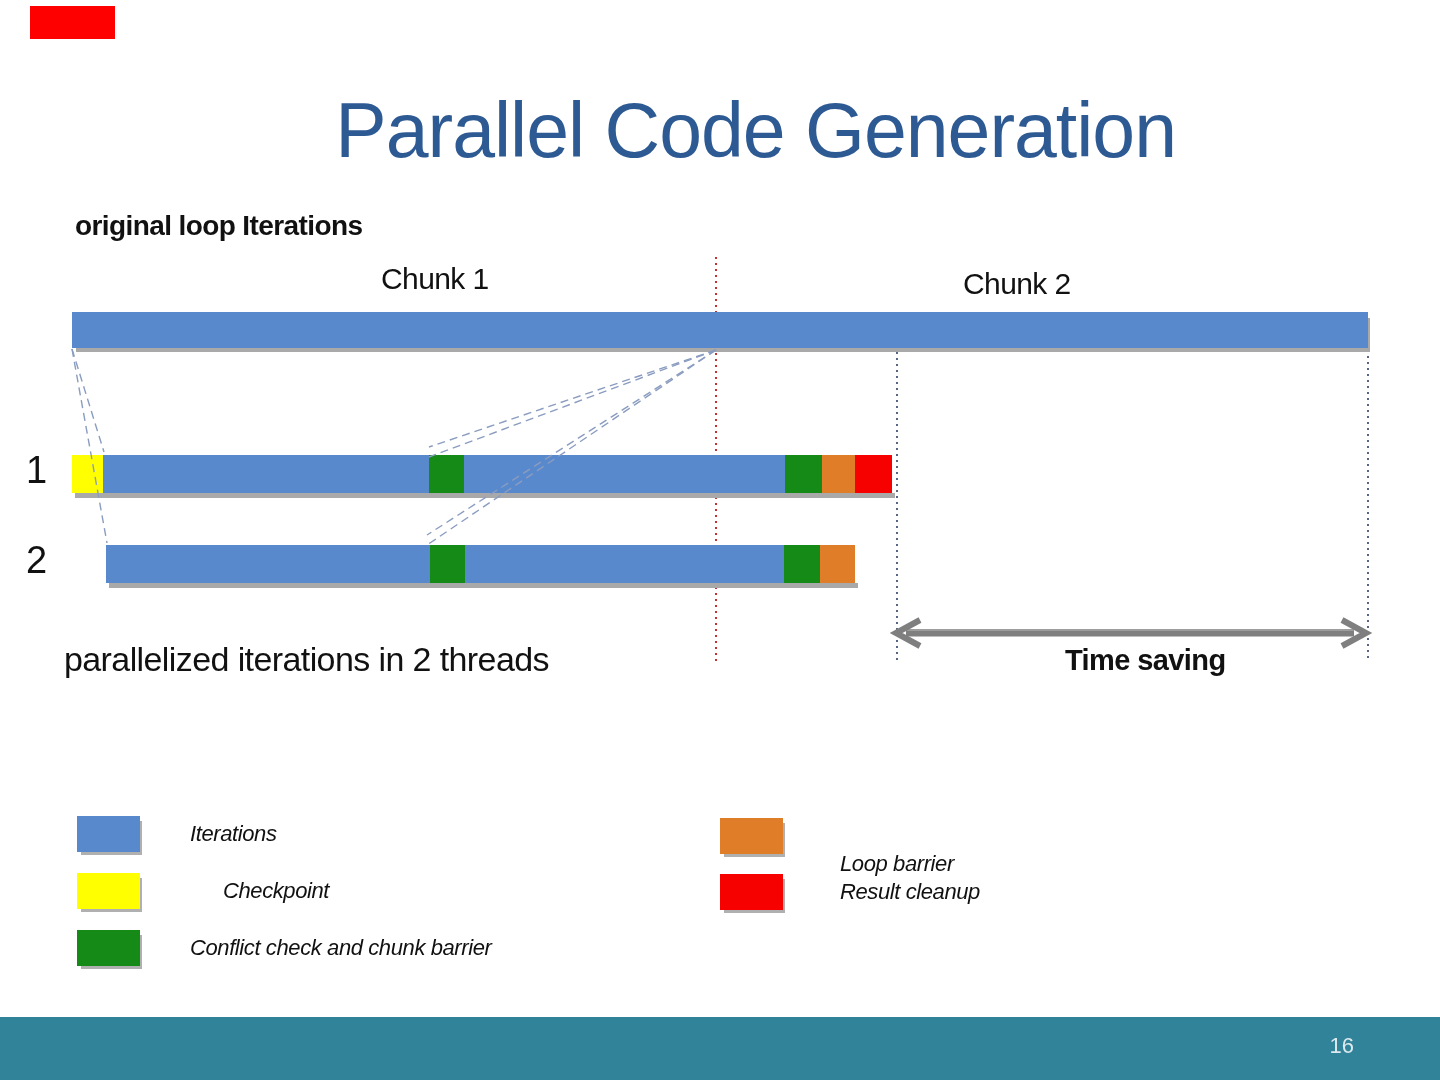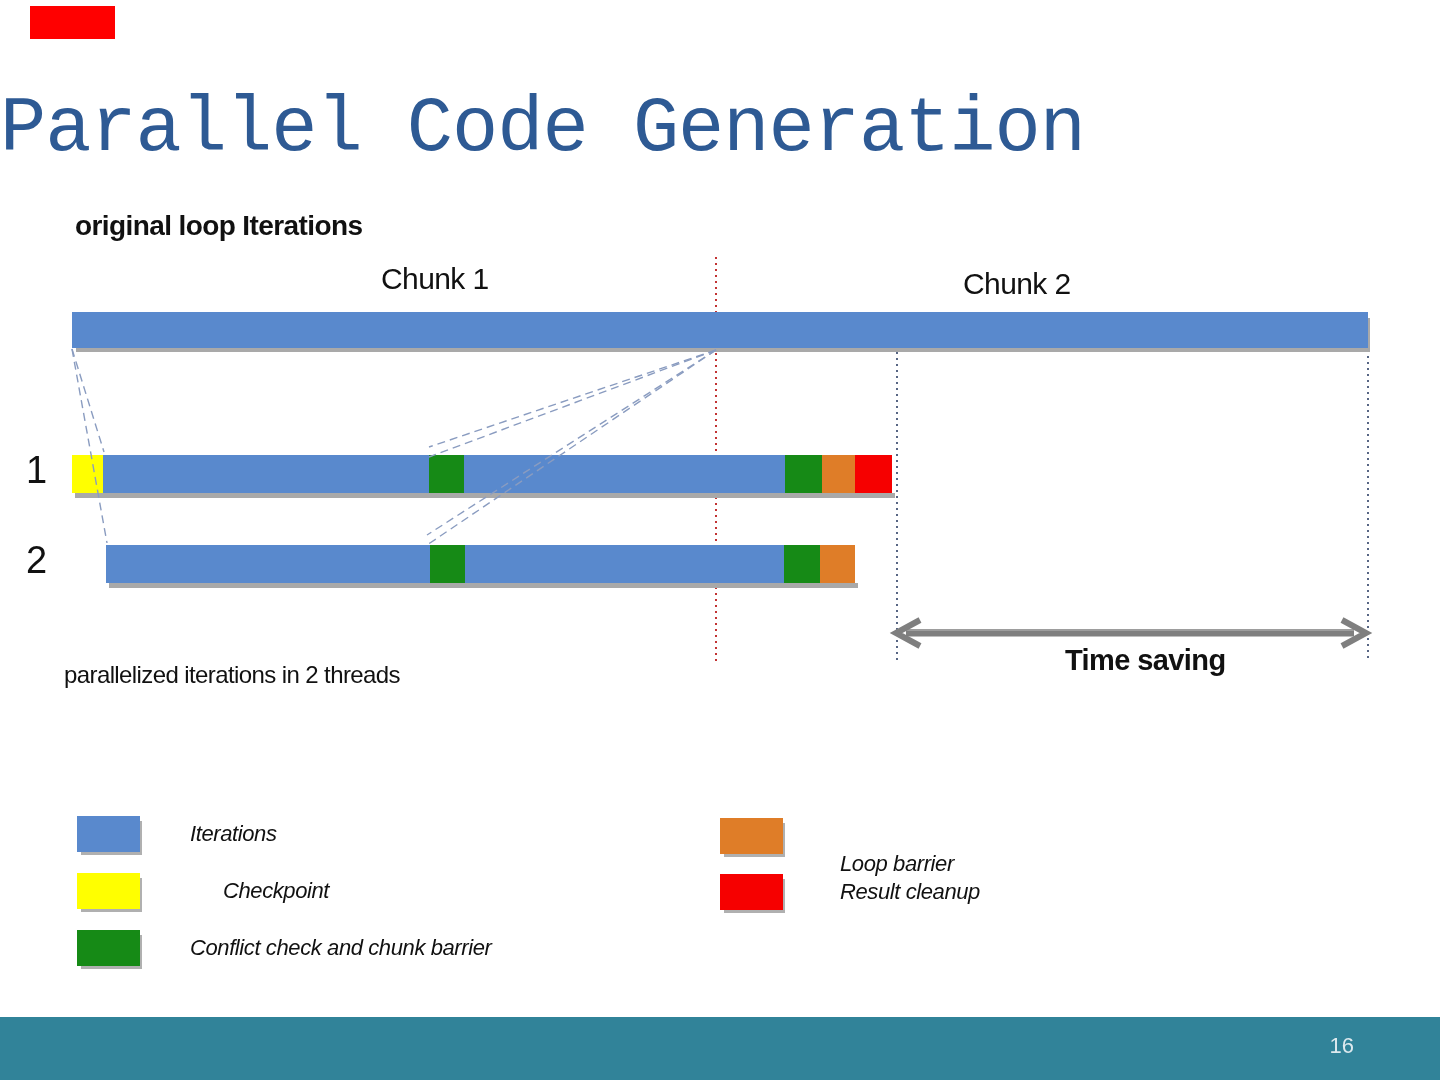--- a/index.html
+++ b/index.html
@@ -1,26 +1,26 @@
 <!DOCTYPE html>
 <html><head>
 <meta charset="utf-8">
 <style>
   html,body{margin:0;padding:0;background:#fff;}
   body{width:1440px;height:1080px;position:relative;overflow:hidden;
        font-family:"Liberation Sans",sans-serif;color:#111;}
   .abs{position:absolute;}
   #marker-box{left:30px;top:6px;width:85px;height:33px;}
-  #slide-title{left:0;top:86px;width:1176px;text-align:left;
-       font-size:77px;letter-spacing:-1px;line-height:1.15;font-family:Liberation Mono, monospace;}
+  #slide-title{left:0;top:86px;width:1176px;text-align:right;
+       font-size:77px;letter-spacing:-1px;line-height:1.15;}
   .dlabel{letter-spacing:-0.6px;white-space:nowrap;}
   #label-original{left:75px;top:210px;font-size:28px;font-weight:bold;}
   #label-chunk1{left:381px;top:262px;font-size:30px;}
   #label-chunk2{left:963px;top:267px;font-size:30px;}
-  #label-parallelized{left:64px;top:640px;font-size:24px;margin-top:21px;}
+  #label-parallelized{left:64px;top:640px;font-size:34px;}
   #label-timesaving{left:1065px;top:644px;font-size:29px;font-weight:bold;}
   .thread-num{left:26px;font-size:38px;}
   #thread1-label{top:449px;}
   #thread2-label{top:539px;}
   #original-bar{box-shadow:3px 5px 0 -1px #a9a9a9;}
   .segment{position:absolute;}
   .bar-shadow{position:absolute;height:5px;background:#a9a9a9;}
   svg.layer{position:absolute;left:0;top:0;}
   
   .legend-swatch{position:absolute;width:63px;height:36px;box-shadow:3px 4px 0 -1px #b0b0b0;}

